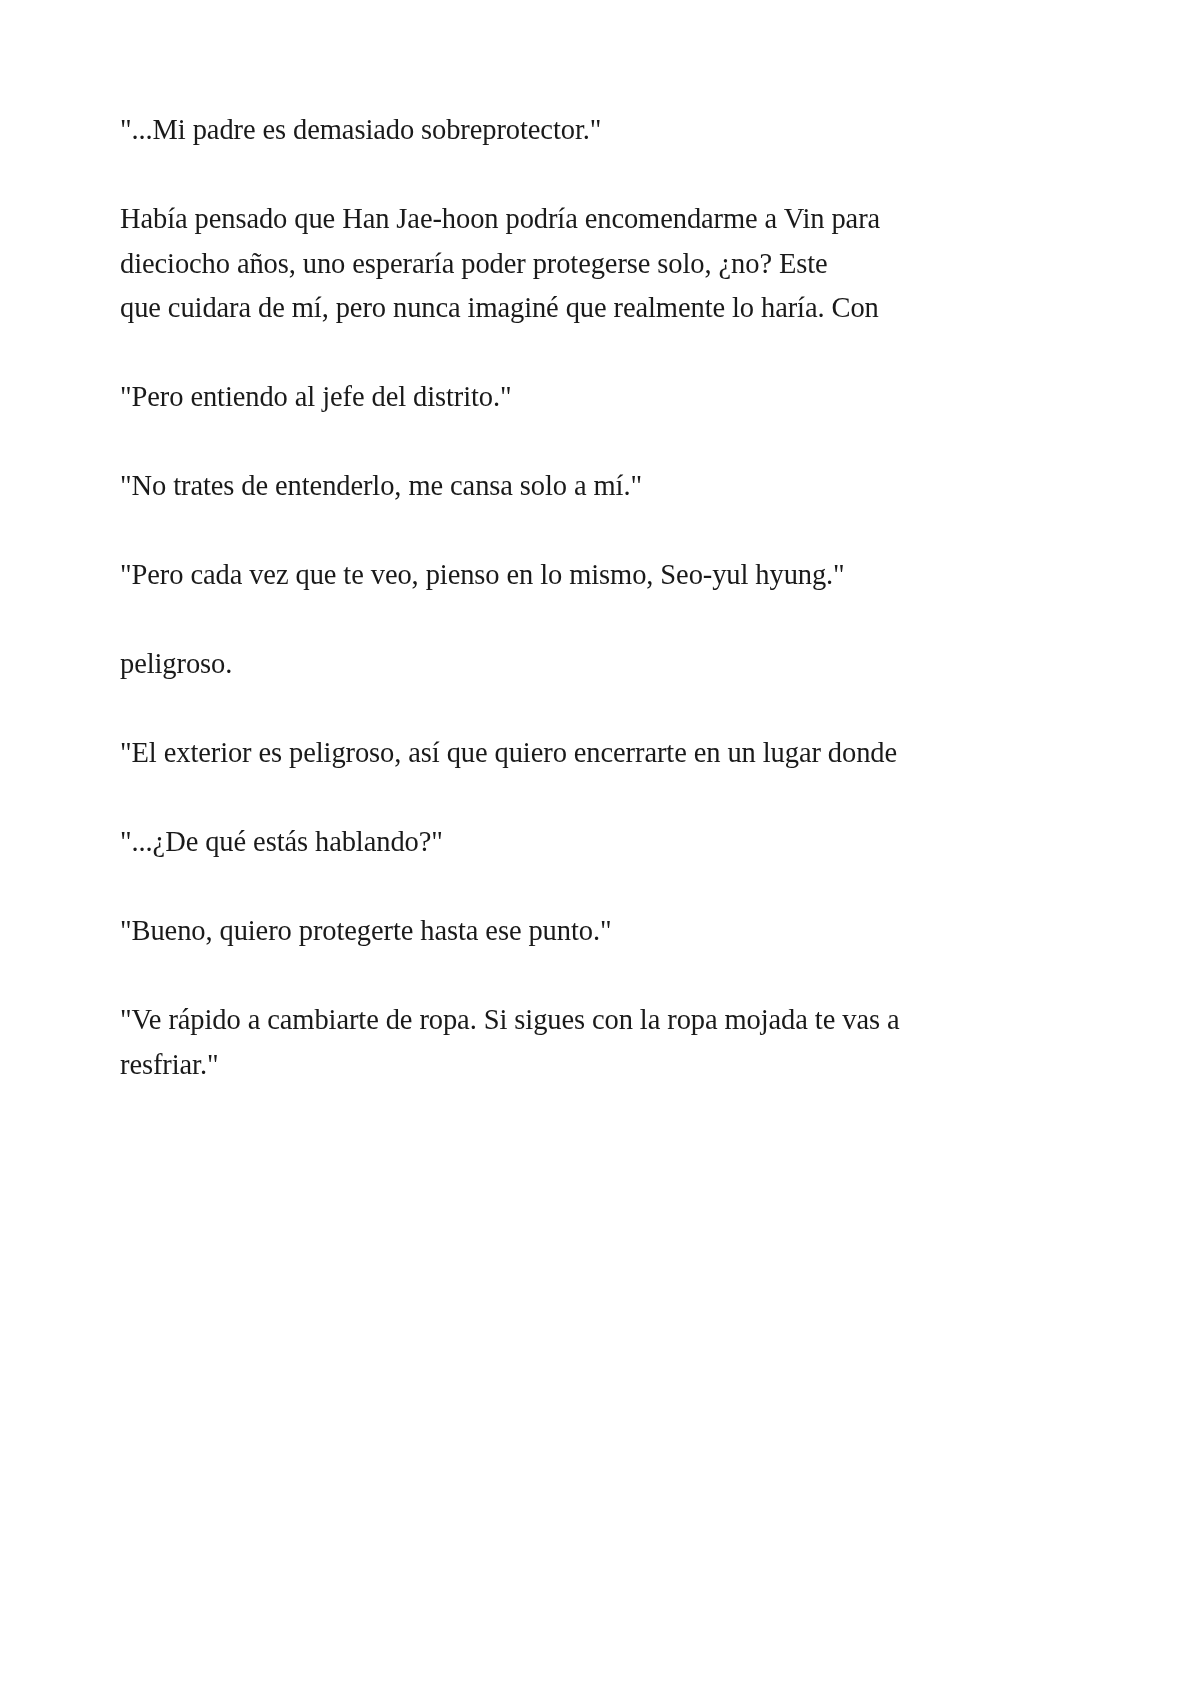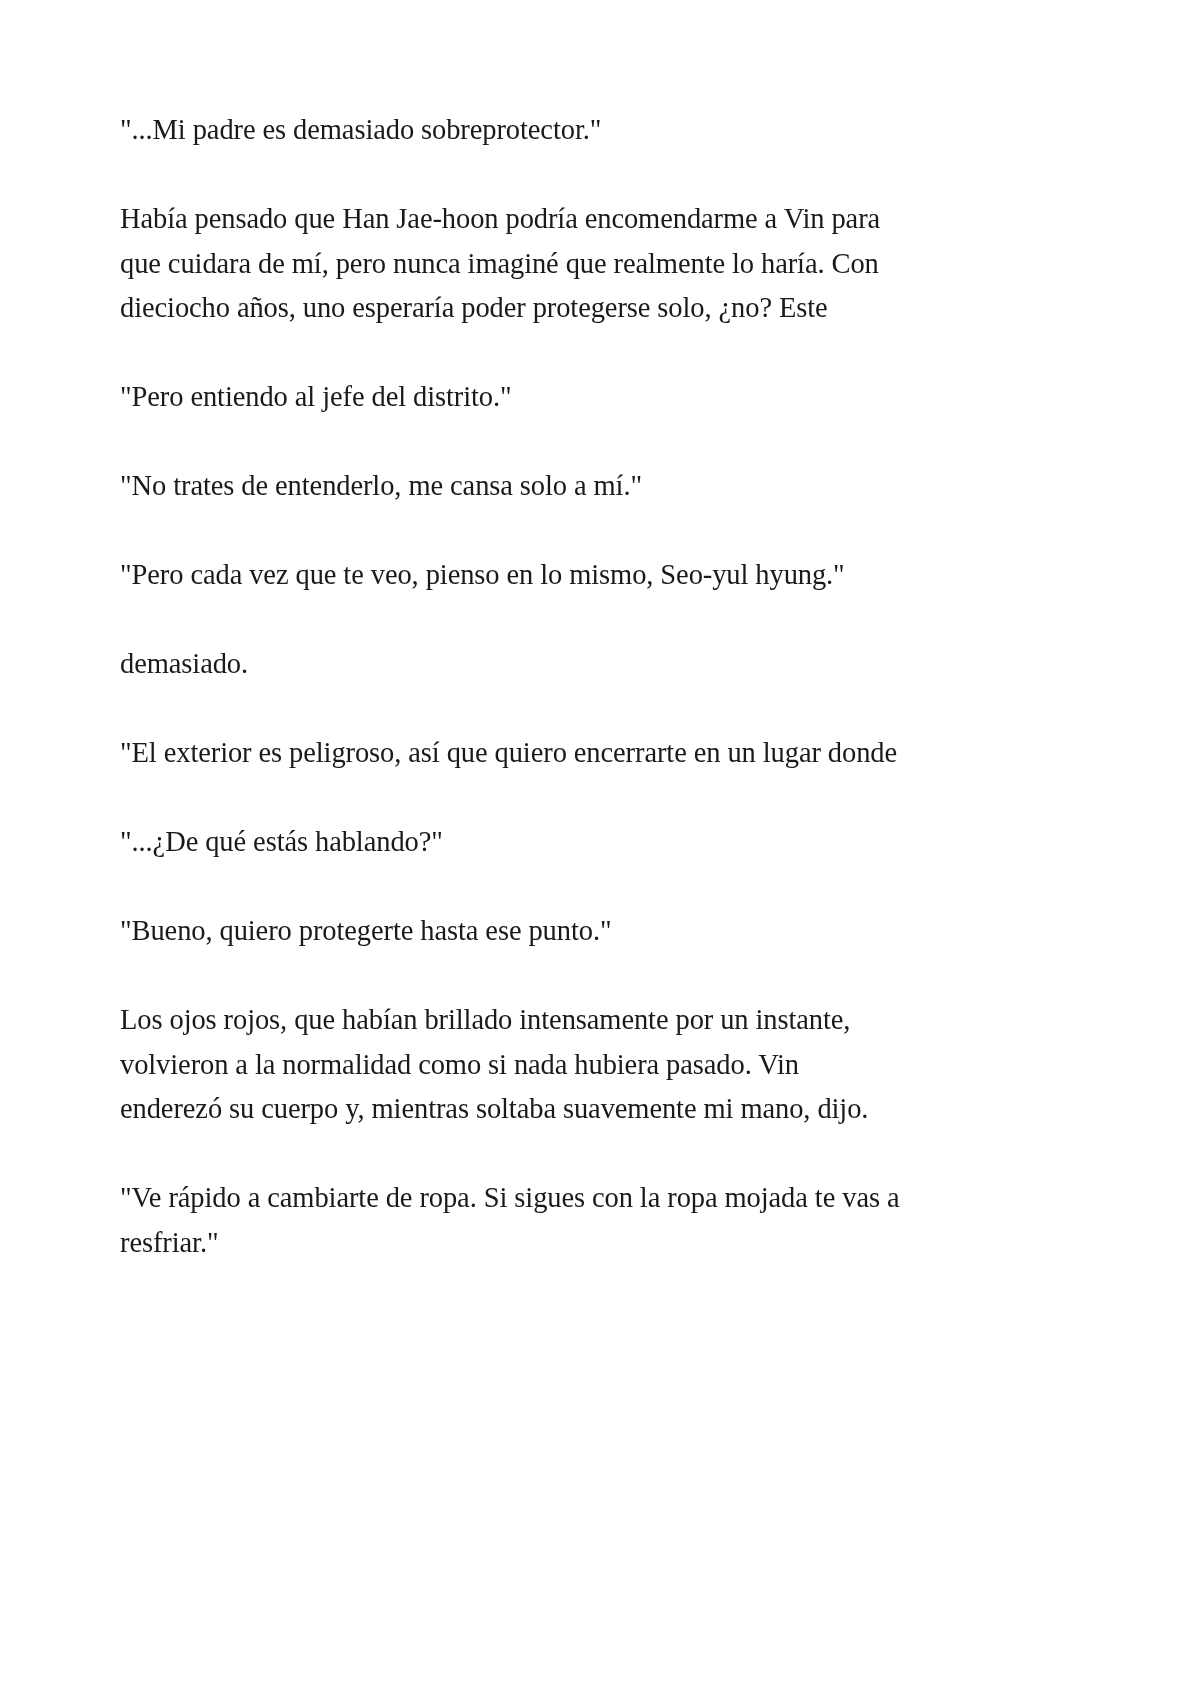--- a/index.html
+++ b/index.html
@@ -35,46 +35,41 @@
   </style>
 </head>
 <body>
 
 <div class="page">
   <p class="para">
     <span class="line">"...Mi padre es demasiado sobreprotector."</span>
   </p>
   <p class="para">
     <span class="line">Había pensado que Han Jae-hoon podría encomendarme a Vin para</span>
+    <span class="line">dieciocho años, uno esperaría poder protegerse solo, ¿no? Este</span>
     <span class="line">que cuidara de mí, pero nunca imaginé que realmente lo haría. Con</span>
-    <span class="line">dieciocho años, uno esperaría poder protegerse solo, ¿no? Este</span>
   </p>
   <p class="para">
     <span class="line">"Pero entiendo al jefe del distrito."</span>
   </p>
   <p class="para">
     <span class="line">"No trates de entenderlo, me cansa solo a mí."</span>
   </p>
   <p class="para">
     <span class="line">"Pero cada vez que te veo, pienso en lo mismo, Seo-yul hyung."</span>
   </p>
   <p class="para">
-    <span class="line">demasiado.</span>
+    <span class="line">peligroso.</span>
   </p>
   <p class="para">
     <span class="line">"El exterior es peligroso, así que quiero encerrarte en un lugar donde</span>
   </p>
   <p class="para">
     <span class="line">"...¿De qué estás hablando?"</span>
   </p>
   <p class="para">
     <span class="line">"Bueno, quiero protegerte hasta ese punto."</span>
   </p>
   <p class="para">
-    <span class="line">Los ojos rojos, que habían brillado intensamente por un instante,</span>
-    <span class="line">volvieron a la normalidad como si nada hubiera pasado. Vin</span>
-    <span class="line">enderezó su cuerpo y, mientras soltaba suavemente mi mano, dijo.</span>
-  </p>
-  <p class="para">
     <span class="line">"Ve rápido a cambiarte de ropa. Si sigues con la ropa mojada te vas a</span>
     <span class="line">resfriar."</span>
   </p>
 </div>
 
 </body></html>

